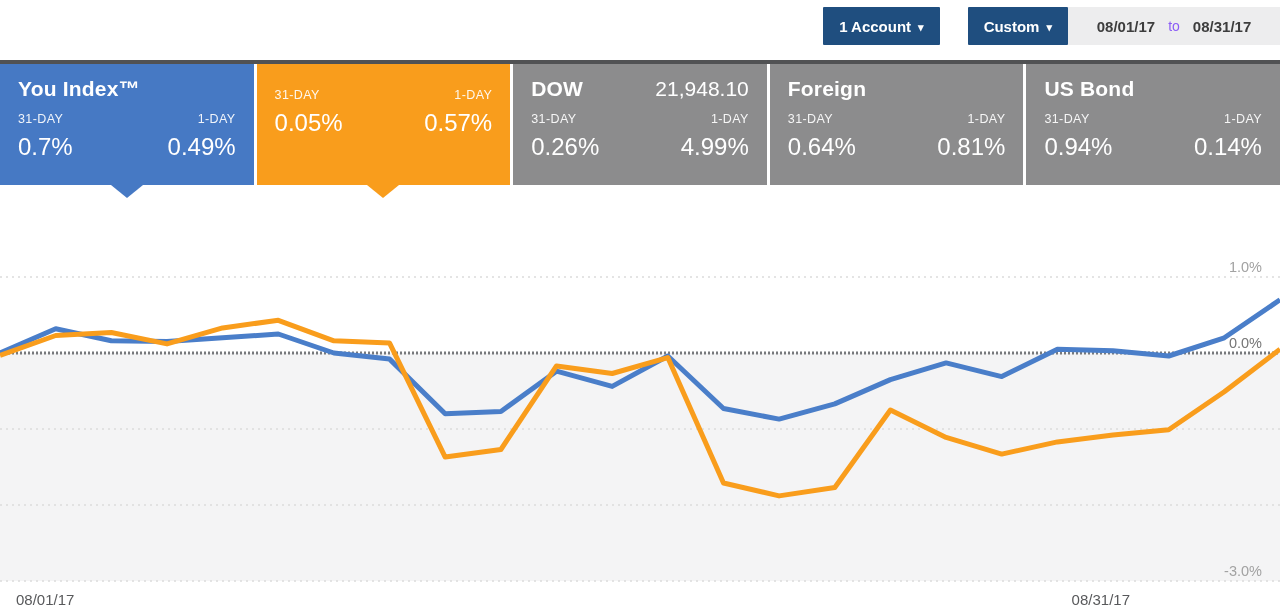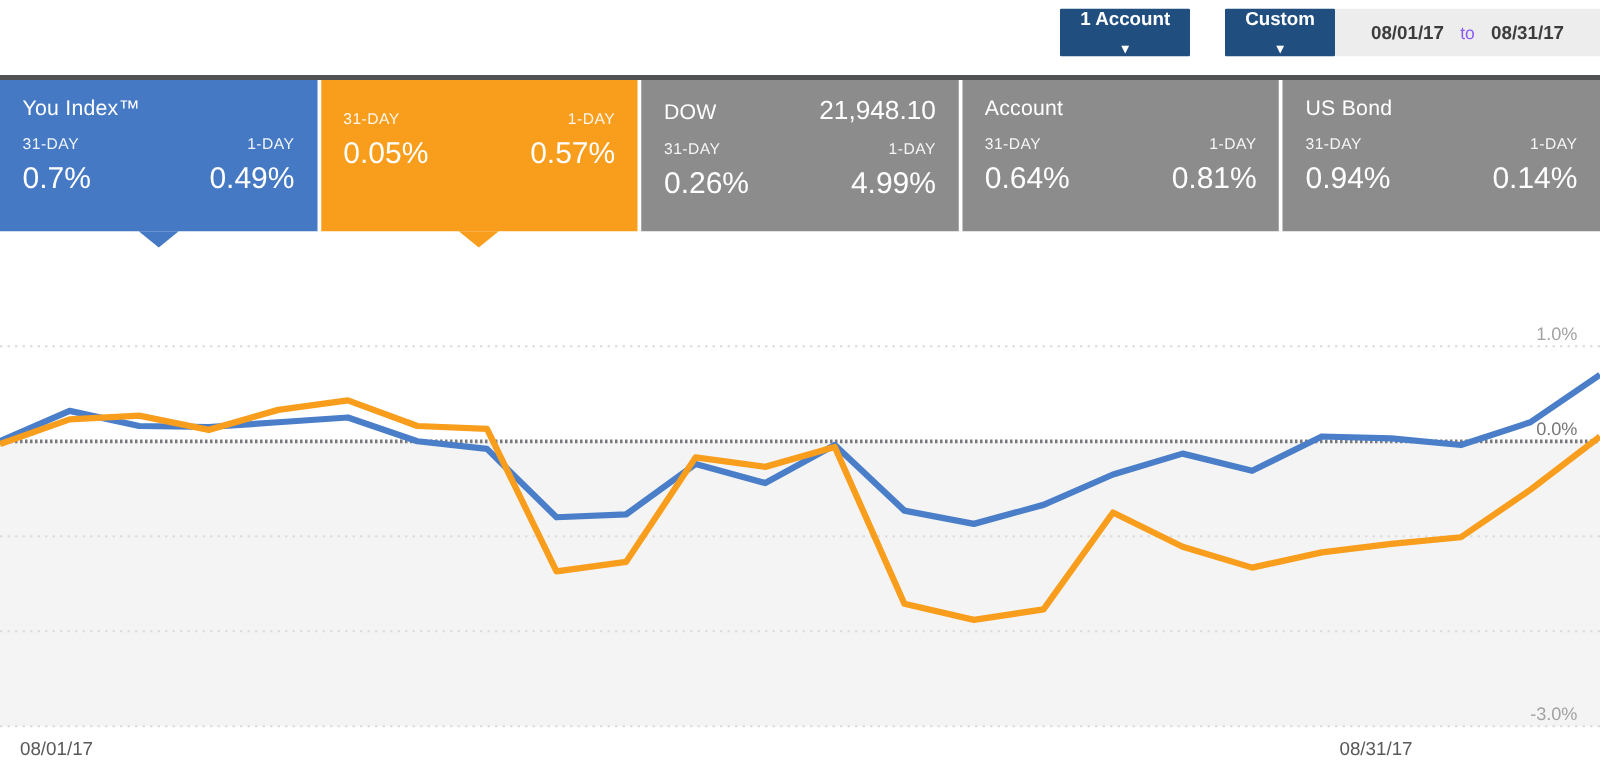--- a/index.html
+++ b/index.html
@@ -4,33 +4,33 @@
 <style>
   * { box-sizing: border-box; margin: 0; padding: 0; }
   html, body { width: 1280px; height: 609px; overflow: hidden; background: #ffffff;
     font-family: "Liberation Sans", sans-serif; }
   .app { position: relative; width: 1280px; height: 609px; }
 
   
   .toolbar { position: absolute; top: 7px; right: 0; height: 38px; display: flex; align-items: stretch; }
   .btn { display: flex; align-items: center; gap: 7px; background: #1f4e7f; color: #fff;
     border: none; font-family: "Liberation Sans", sans-serif; font-size: 15px; font-weight: bold;
-    padding: 0 16px; cursor: pointer; border-radius: 1px; flex-direction: column; }
+    padding: 0 16px; cursor: pointer; border-radius: 1px; }
   .btn .caret { font-size: 11px; position: relative; top: 1px; }
   #account-btn { margin-right: 28px; }
   .date-panel { display: flex; align-items: center; background: #ededee; padding: 0 18px; gap: 13px; width: 212px; justify-content: center; }
   .date-panel .date { color: #3d3d3d; font-weight: bold; font-size: 15px; cursor: pointer; }
   .date-panel .to { color: #8b5cf6; font-size: 14px; }
 
   
   .top-strip { position: absolute; top: 60px; left: 0; width: 1280px; height: 4px; background: #515254; }
   .cards { position: absolute; top: 64px; left: 0; width: 1280px; height: 121px; display: flex; gap: 3px; background: #fff; }
   .card { flex: 1 1 0; position: relative; color: #fff; padding: 13px 18px 0 18px; cursor: pointer; }
   .card-top { display: flex; justify-content: space-between; align-items: baseline; }
-  .card-title { font-size: 17px; font-weight: normal; letter-spacing: 0.2px; }
+  .card-title { font-size: 21px; font-weight: bold; letter-spacing: 0.2px; }
   .card-value { font-size: 21px; font-weight: normal; }
   .card-labels { display: flex; justify-content: space-between; margin-top: 11px;
     font-size: 12.5px; color: rgba(255,255,255,0.92); letter-spacing: 0.4px; }
   .card-vals { display: flex; justify-content: space-between; margin-top: 7px; font-size: 24px; }
   .pointer { position: absolute; top: 100%; left: 50%; transform: translateX(-50%);
     width: 0; height: 0; border-left: 16px solid transparent; border-right: 16px solid transparent;
     border-top: 13px solid #000; }
 
   
   .chart { position: absolute; top: 250px; left: 0; width: 1144px; height: 359px; text-align: center; }
@@ -102,21 +102,21 @@
       </div>
       <div class="card-vals">
         <span>0.26%</span>
         <span>4.99%</span>
       </div>
 
     </div>
 
     <div class="card" style="background: rgb(140, 140, 141);">
       <div class="card-top">
-        <span class="card-title">Account</span>
+        <span class="card-title">Foreign</span>
         <span class="card-value"></span>
       </div>
       <div class="card-labels">
         <span>31-DAY</span>
         <span>1-DAY</span>
       </div>
       <div class="card-vals">
         <span>0.64%</span>
         <span>0.81%</span>
       </div>

